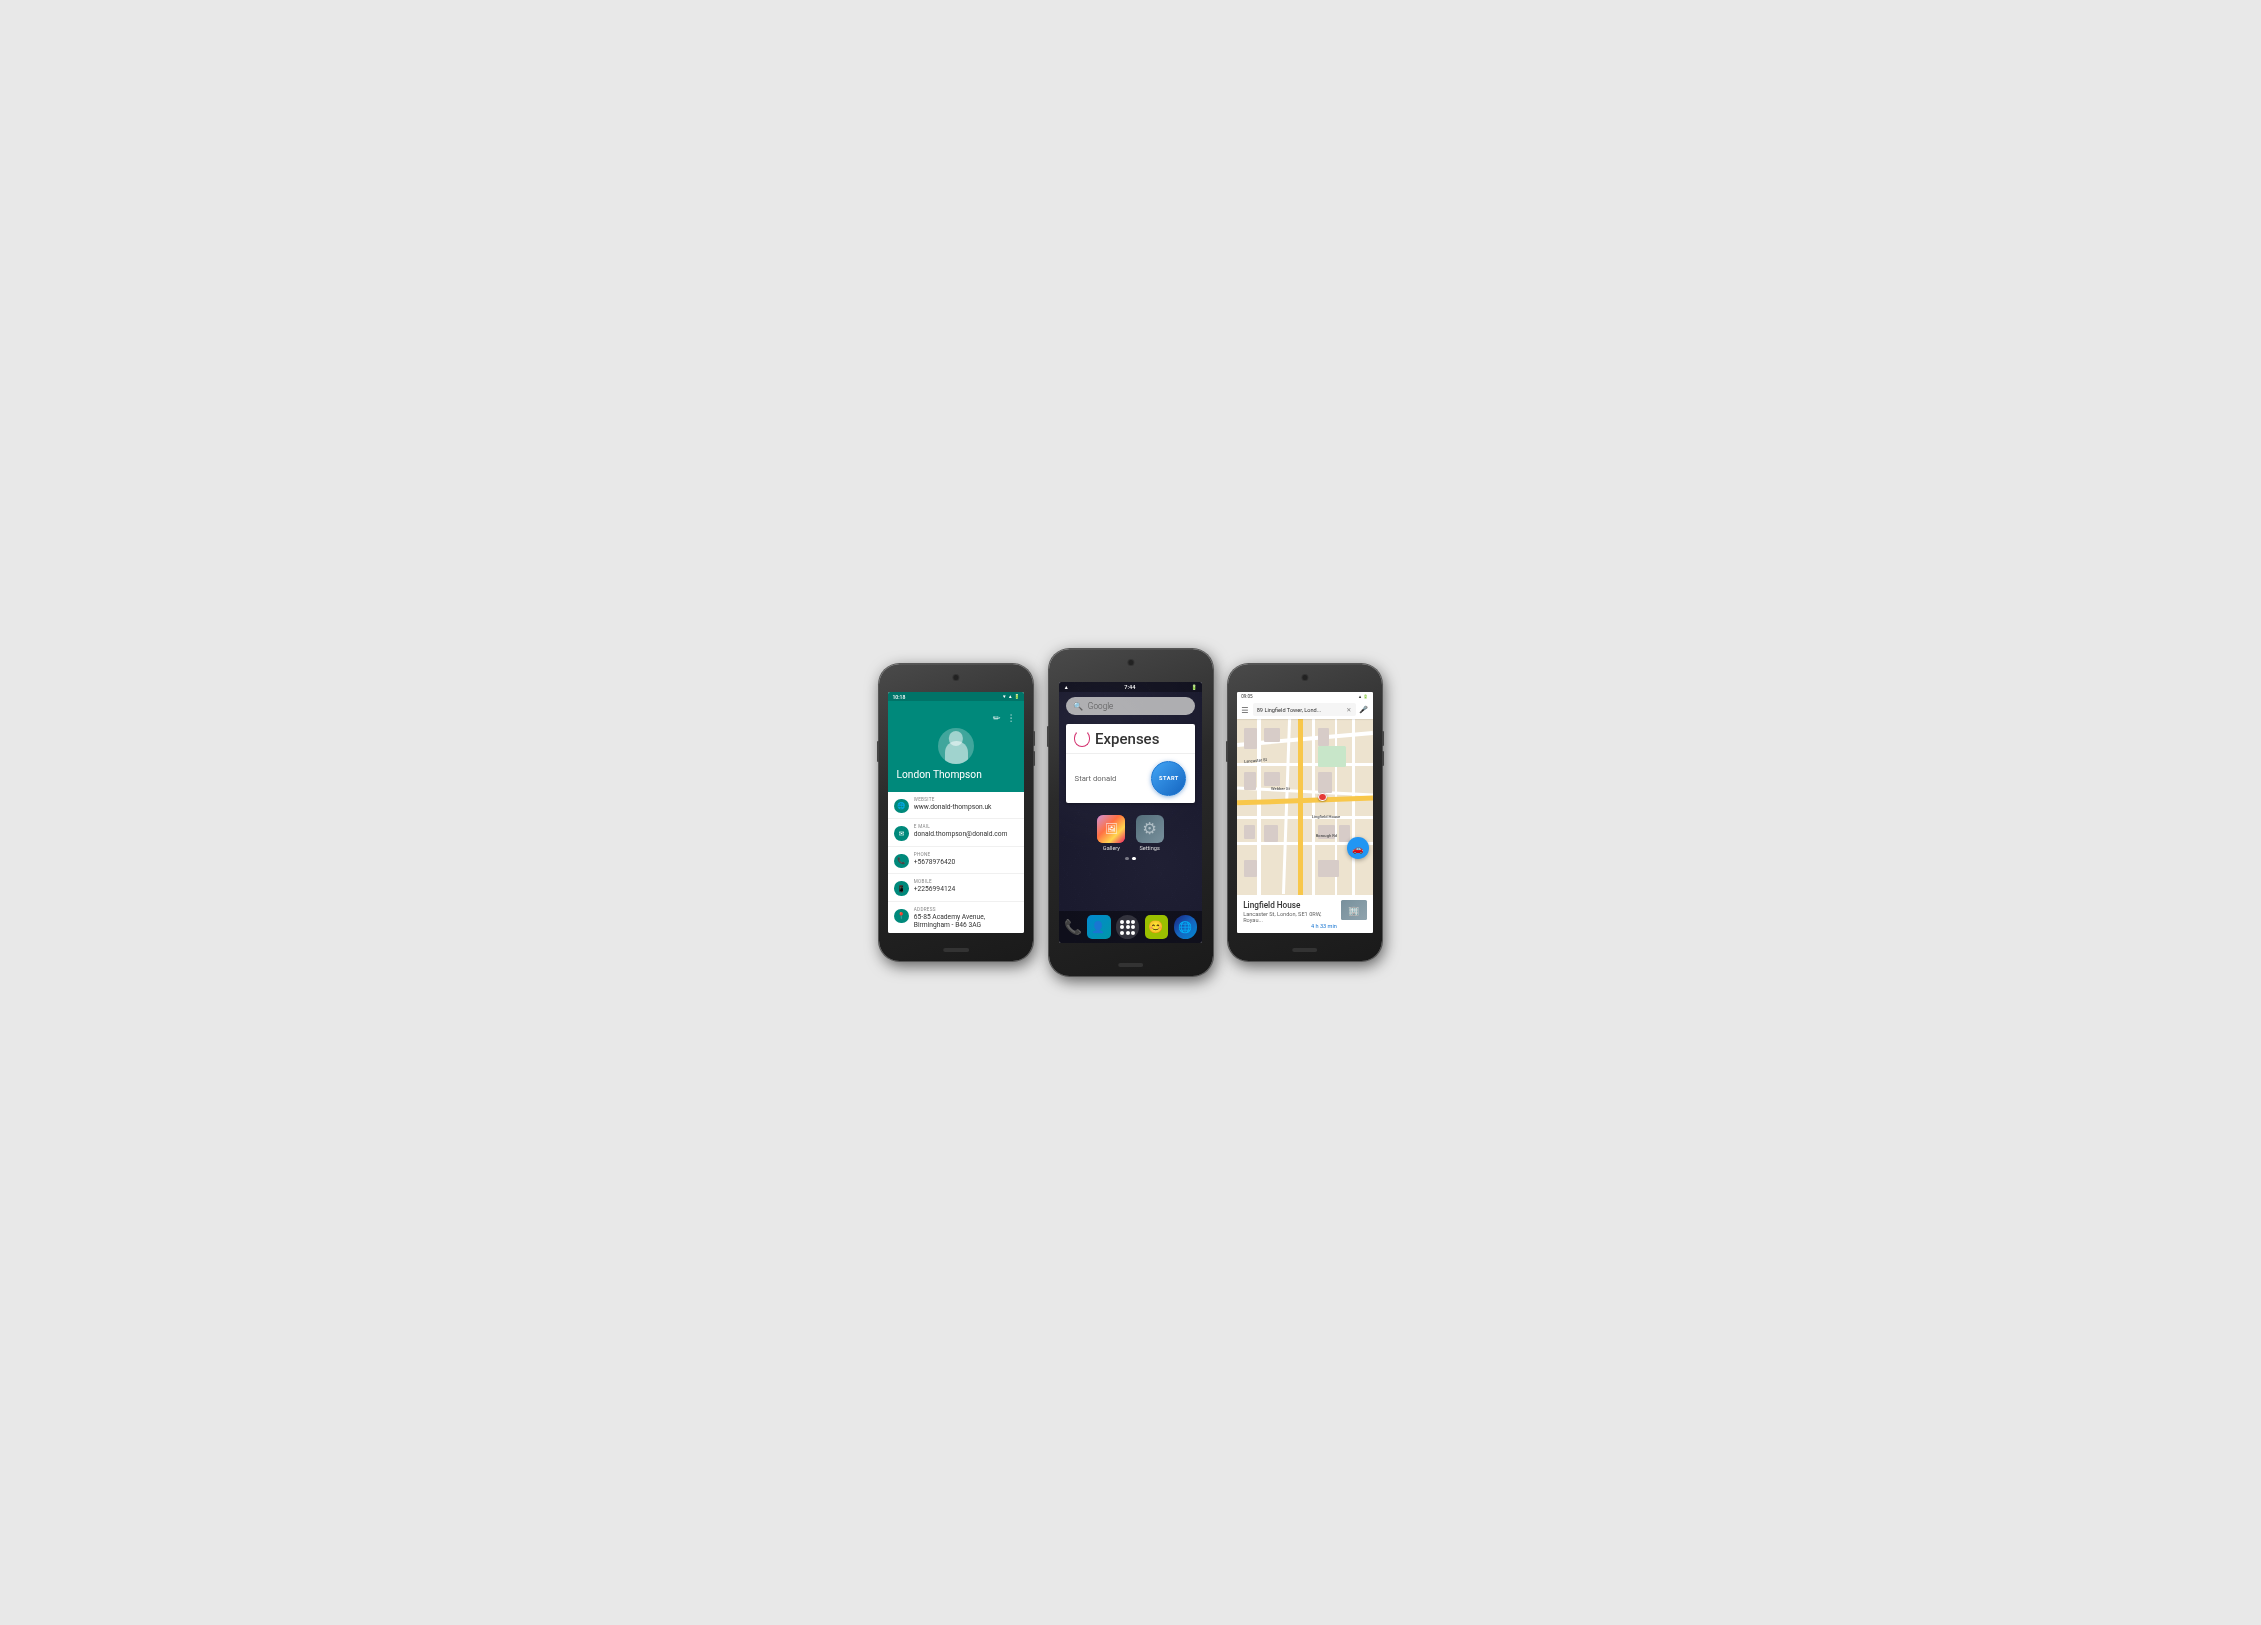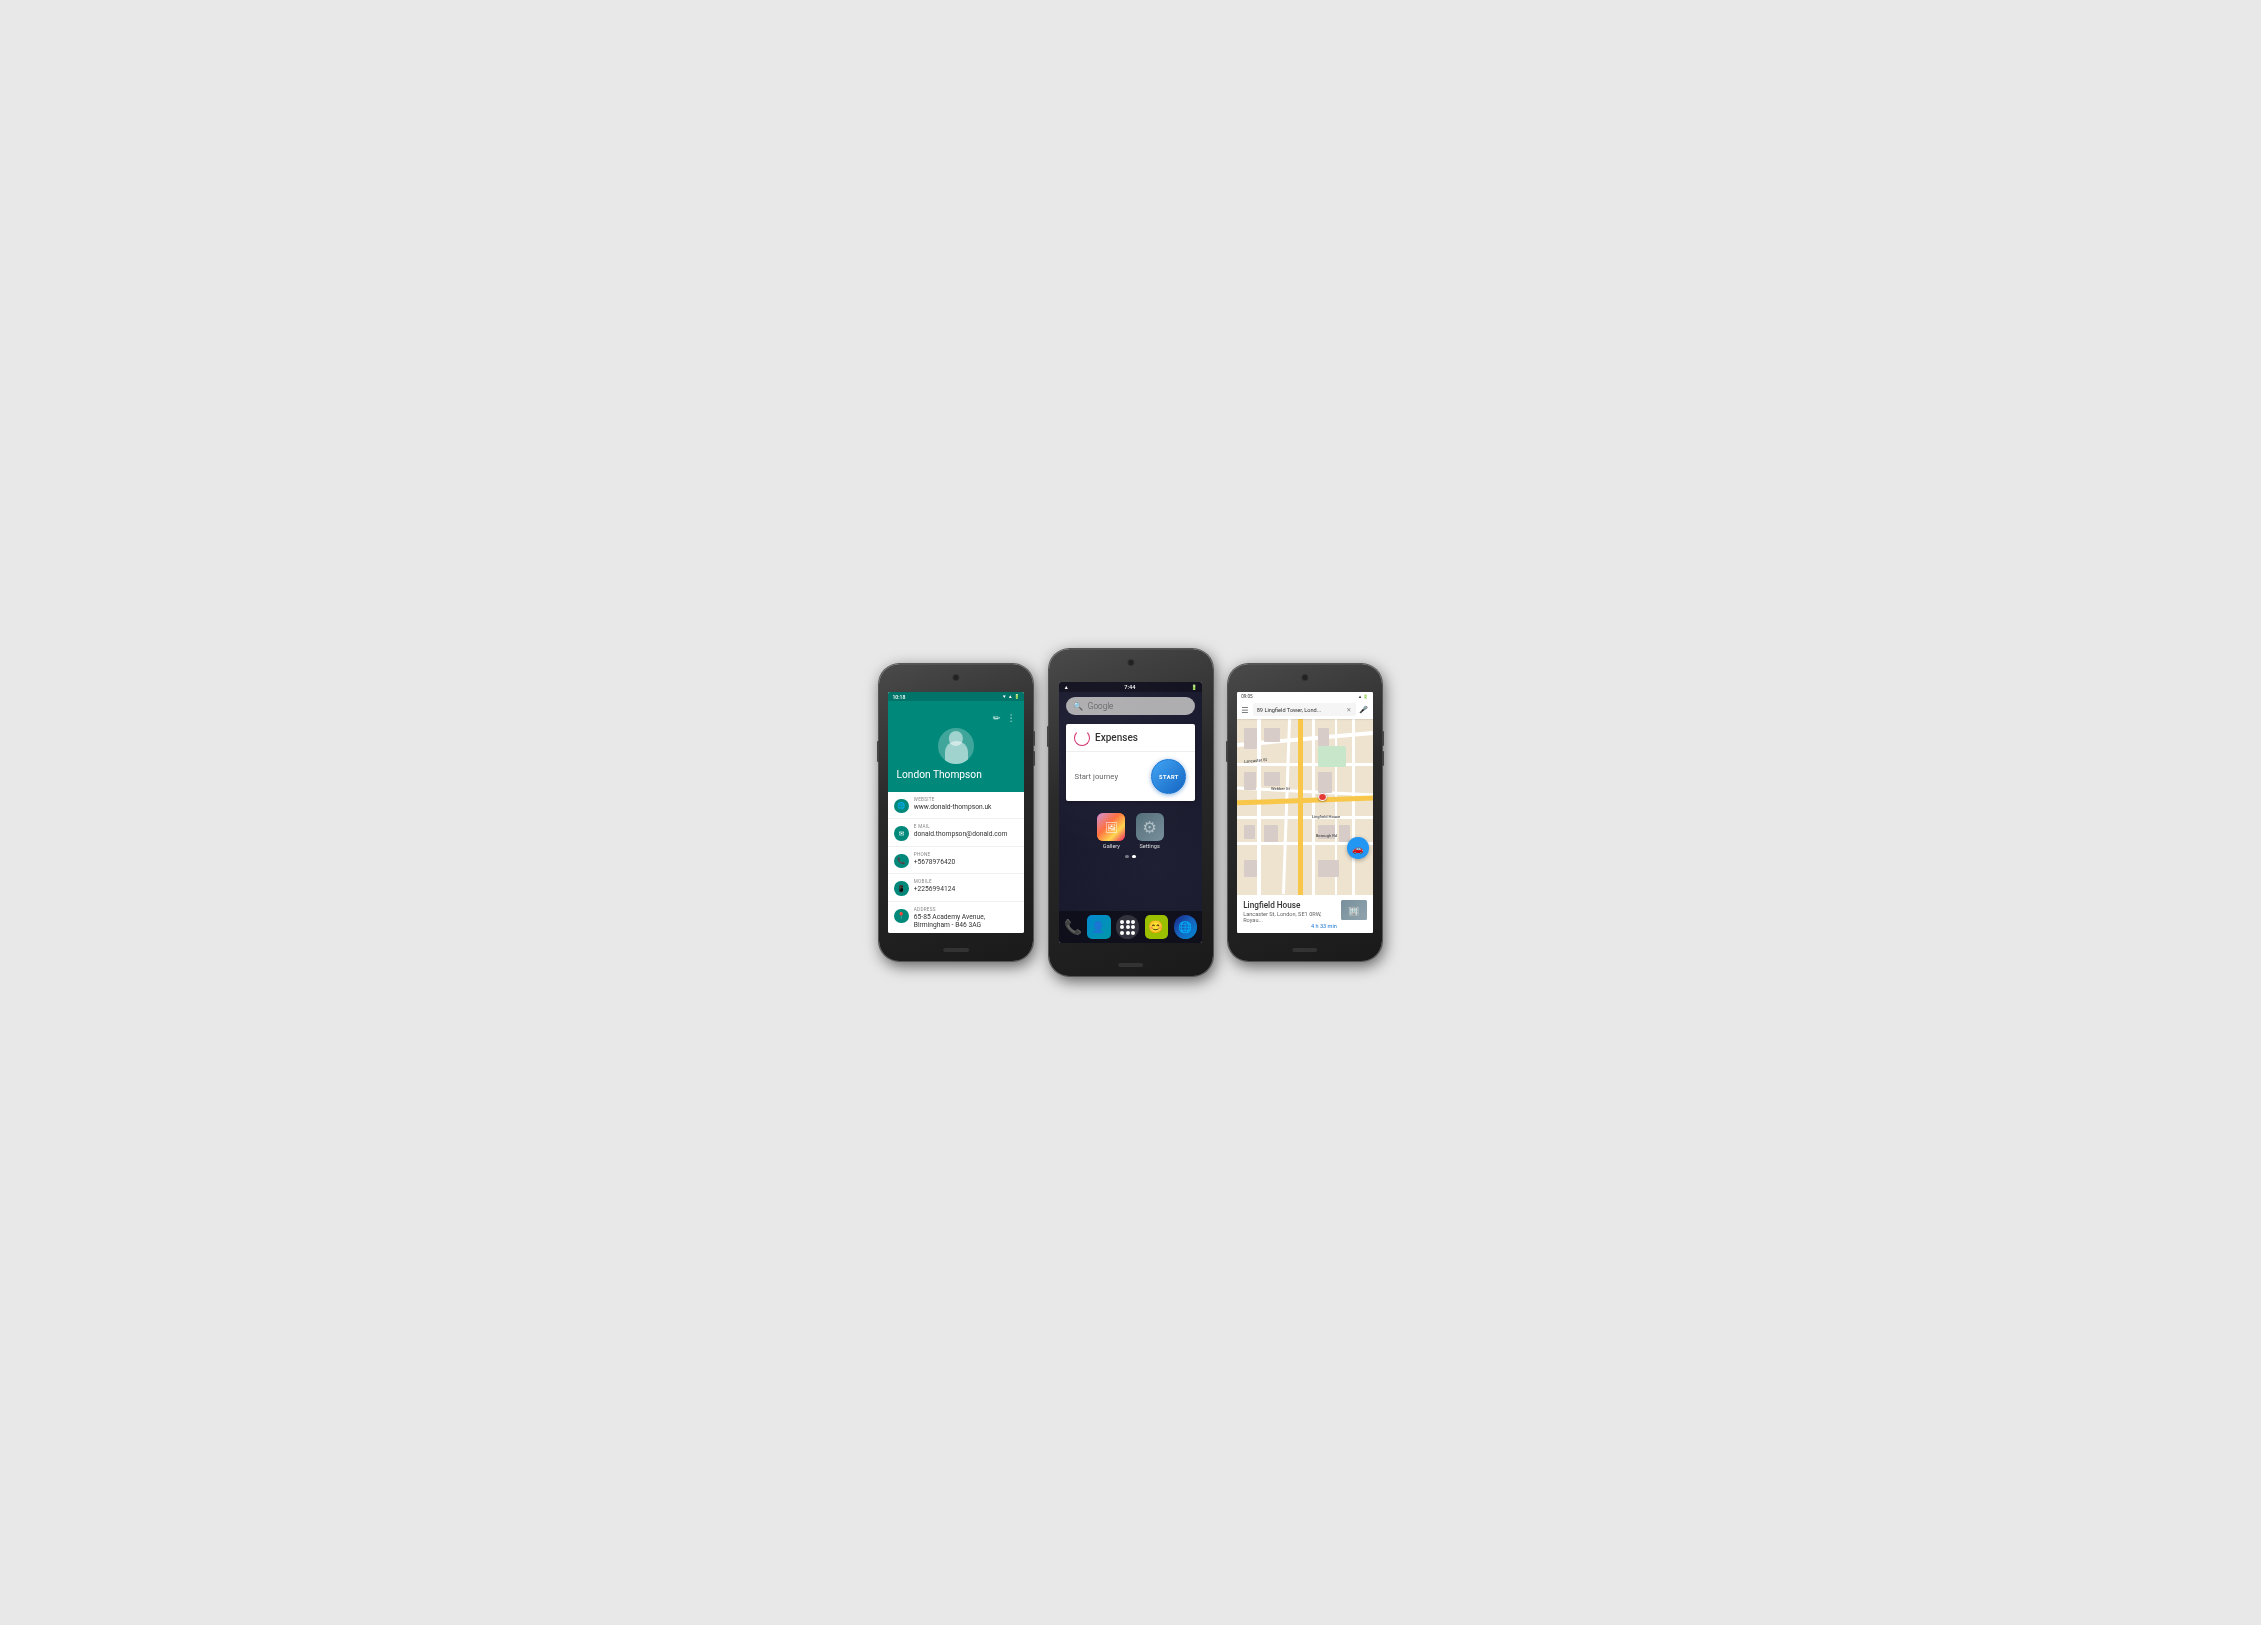--- a/index.html
+++ b/index.html
@@ -254,21 +254,21 @@
     }
     .widget-icon {
       width: 16.4px;
       height: 16.4px;
       border-radius: 50%;
       border: 1.5px solid #d32f6e;
       border-top-color: transparent;
       margin-right: 5.1px;
       flex-shrink: 0;
     }
-    .widget-title { font-size: 10px; font-weight: 500; color: #333; }
+    .widget-title { font-size: 15px; font-weight: 500; color: #333; }
     .widget-body {
       display: flex;
       align-items: center;
       justify-content: space-between;
       padding: 7.2px 8.2px;
     }
     .widget-label { font-size: 7.7px; color: #666; }
     .start-button {
       width: 35px;
       height: 35px;
@@ -632,21 +632,21 @@
           <div class="search-icon-wrap">🔍</div>
           <span class="search-text">Google</span>
         </div>
 
         <div class="widget-card">
           <div class="widget-header">
             <div class="widget-icon"></div>
             <span class="widget-title">Expenses</span>
           </div>
           <div class="widget-body">
-            <span class="widget-label">Start journey</span>
+            <span class="widget-label">Start donald</span>
             <div class="start-button">
               <span class="start-button-text">START</span>
             </div>
           </div>
         </div>
 
         <div class="app-grid">
           <div class="app-item">
             <div class="app-icon-box app-icon-gallery">
               <div class="gallery-inner">🖼</div>

